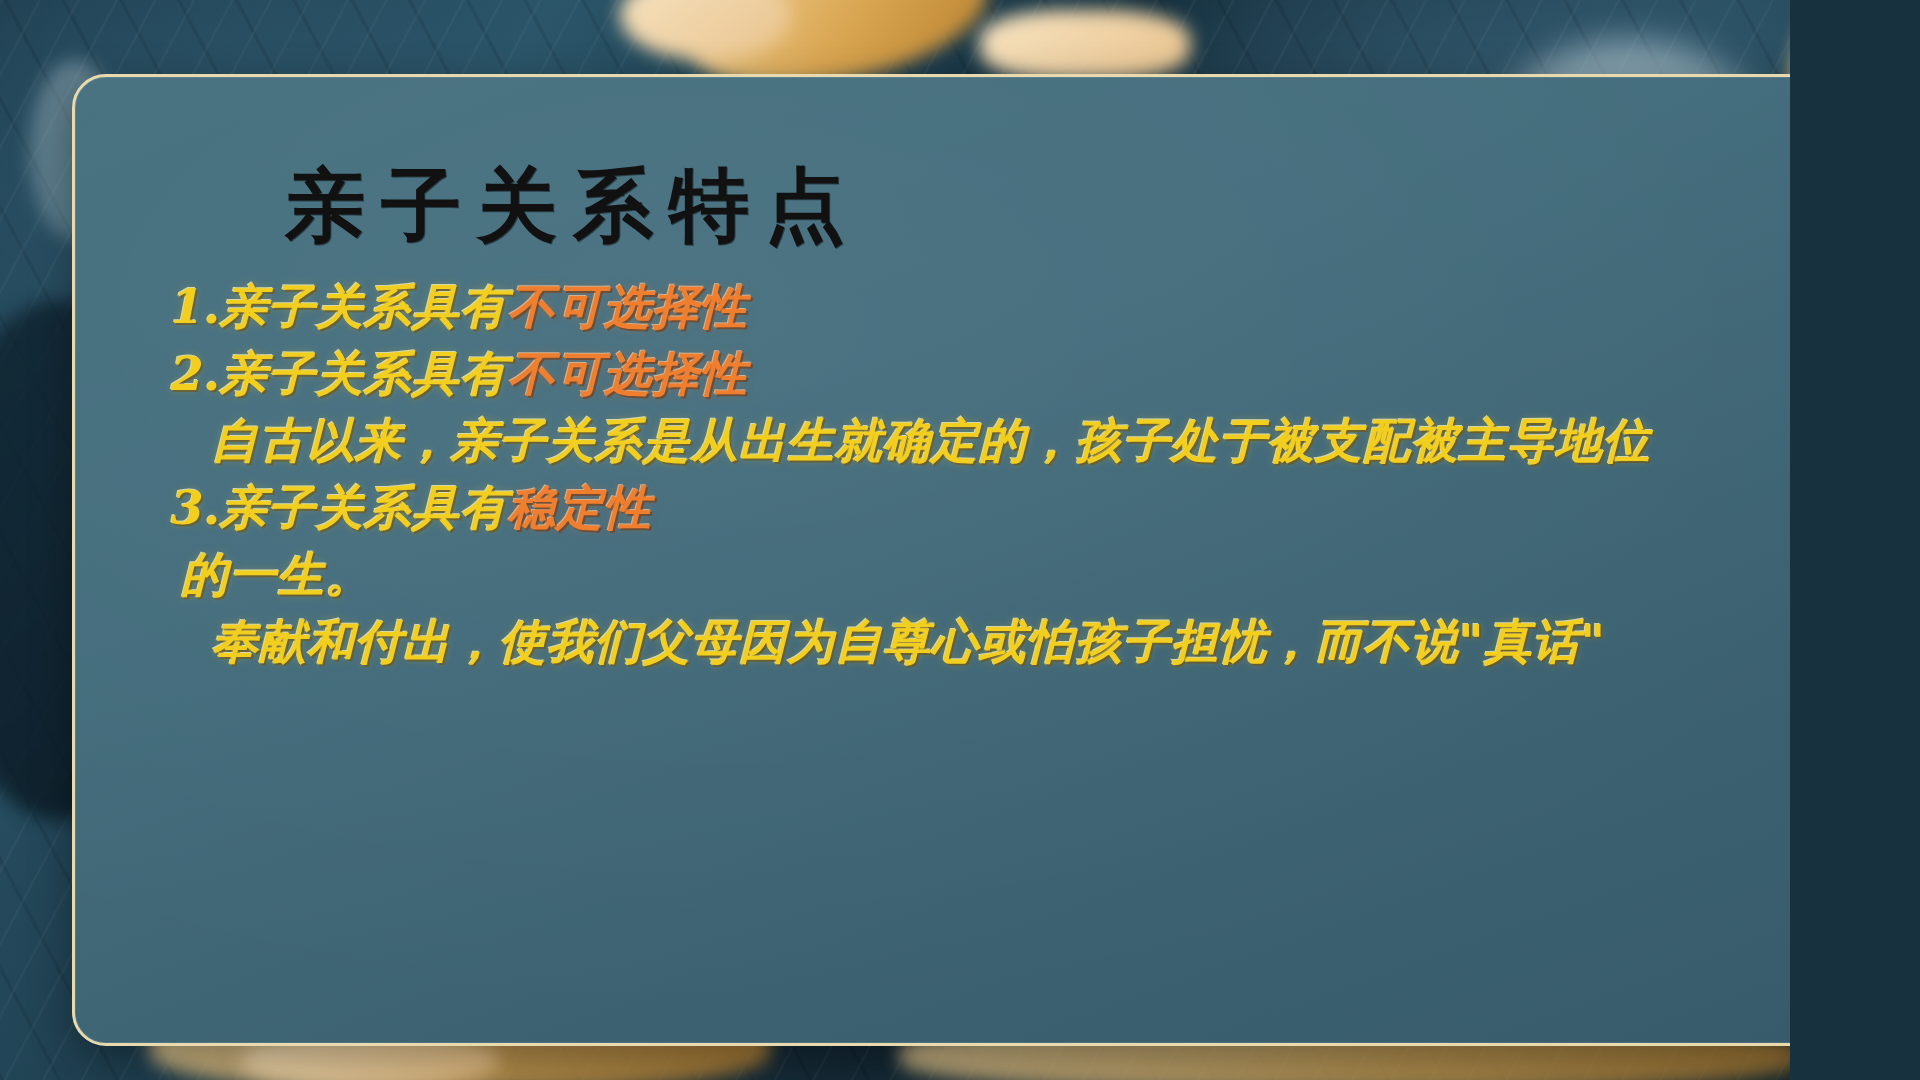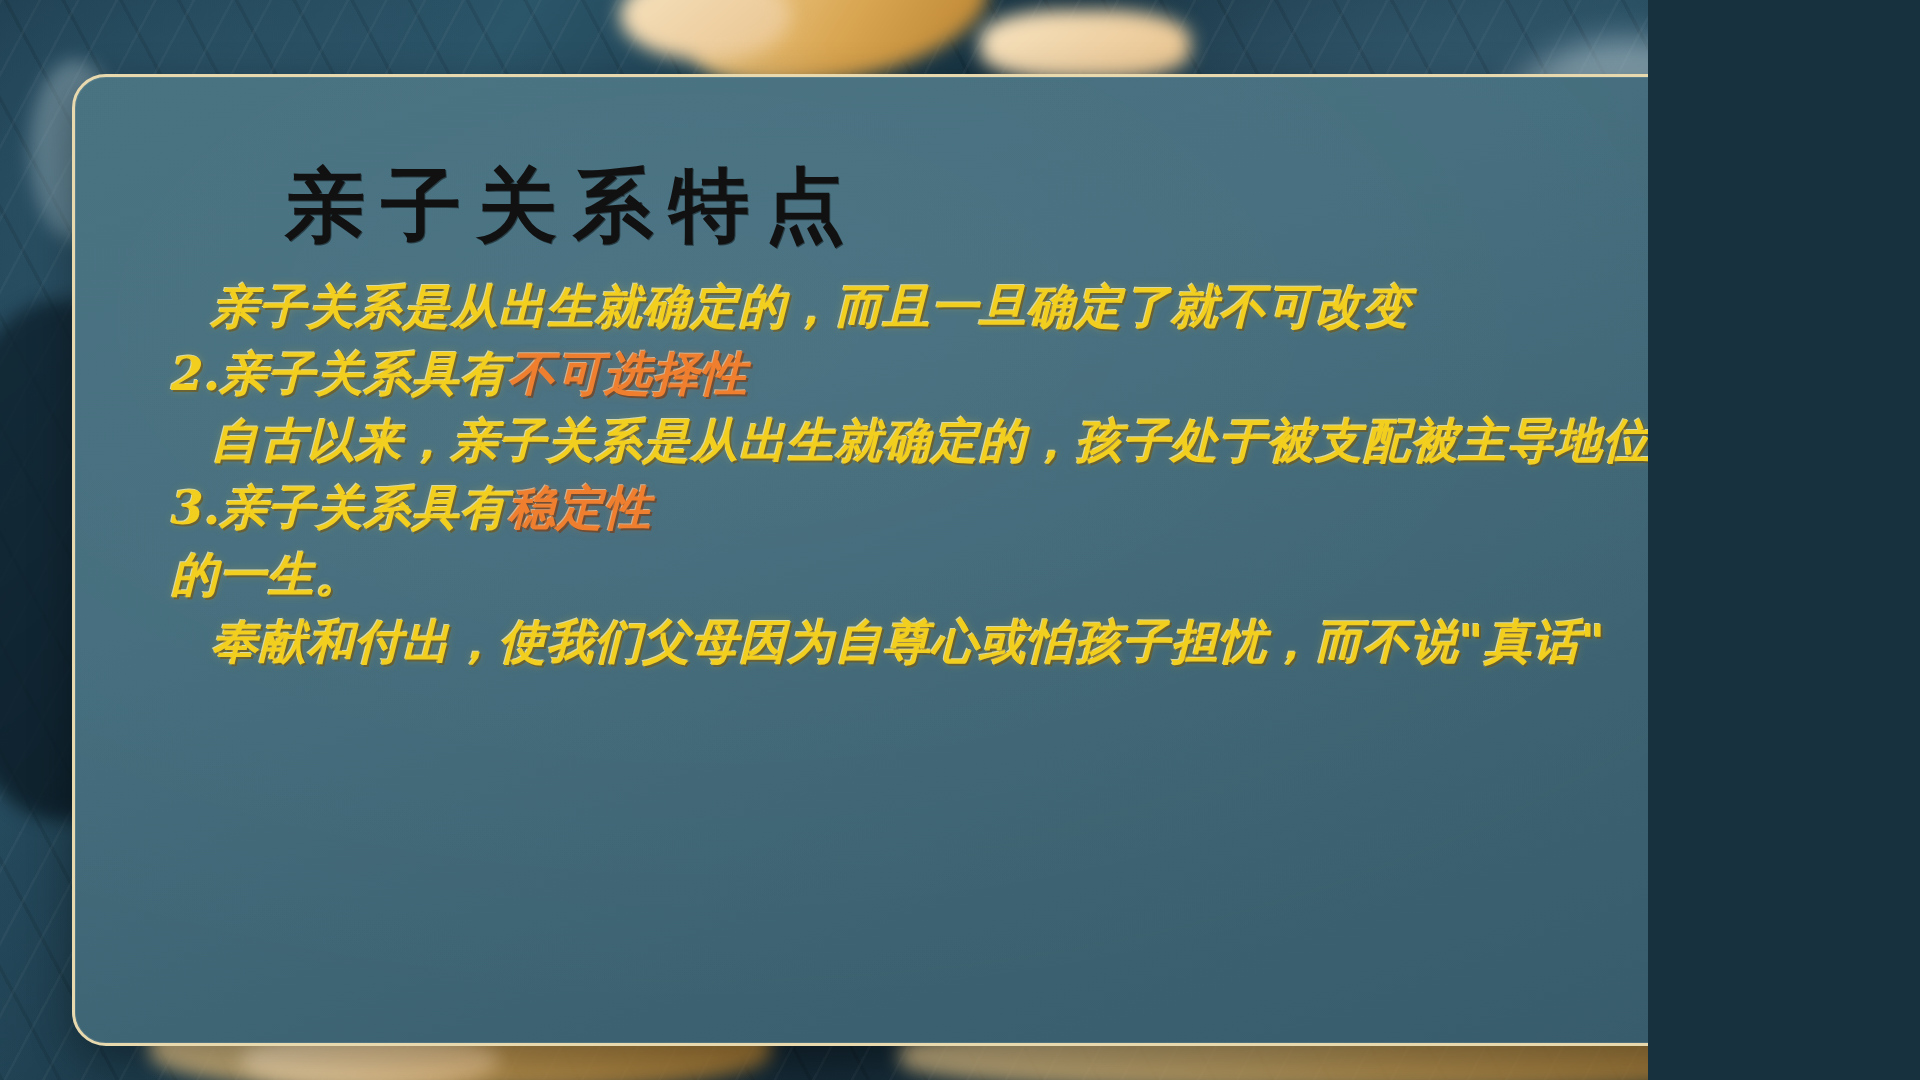--- a/index.html
+++ b/index.html
@@ -1,21 +1,21 @@
 <!DOCTYPE html>
 <html lang="zh"><head>
 <meta charset="utf-8">
 <style>
   html,body{margin:0;padding:0;}
   body{
     width:1920px;height:1080px;overflow:hidden;
     font-family:"DejaVu Sans","Liberation Sans",sans-serif;
     background:#17313f;
   }
-  #slide{position:relative;width:1648px;height:1080px;overflow:hidden;}
+  #slide{position:relative;width:1790px;height:1080px;overflow:hidden;}
 
   
   .bg{position:absolute;inset:0;}
   .bg-base{
     background:
       radial-gradient(ellipse 40% 50% at 12% 18%, #2d5468 0%, rgba(45,84,104,0) 60%),
       radial-gradient(ellipse 45% 60% at 88% 20%, #3a6076 0%, rgba(58,96,118,0) 62%),
       radial-gradient(ellipse 50% 45% at 50% 95%, #12242f 0%, rgba(18,36,47,0) 65%),
       radial-gradient(ellipse 60% 70% at 30% 80%, #1b3747 0%, rgba(27,55,71,0) 70%),
       linear-gradient(125deg,#1d3c4d 0%,#2b5569 22%,#16303e 45%,#23495b 68%,#13262f 100%);
@@ -59,21 +59,21 @@
     position:absolute;left:96px;top:196px;right:40px;
     font-family:"DejaVu Serif","Liberation Serif",serif;
     font-weight:700;
     font-size:47px;
     line-height:67px;
     font-style:italic;
     letter-spacing:1px;
   }
   .line{white-space:nowrap;}
   .sub{padding-left:40px;}
-  .sub-cont{padding-left:0px;}
+  .sub-cont{padding-left:0px;margin-left:10px;}
   .y{
     color:#f2cf1f;
     text-shadow:
       2px 2px 0 rgba(120,80,0,.55),
       -1px -1px 0 rgba(255,248,190,.75),
       0 0 10px rgba(255,214,40,.25);
   }
   .o{
     color:#ef7f2e;
     text-shadow:
@@ -102,22 +102,22 @@
   <div class="blob gold" style="left:900px;top:1020px;width:900px;height:70px;border-radius:40%;opacity:.75;"></div>
   <div class="blob cream" style="left:240px;top:1030px;width:260px;height:60px;opacity:.7;"></div>
   <div class="blob pale" style="left:30px;top:60px;width:90px;height:180px;opacity:.35;"></div>
 
   <div id="card">
 
     <div id="title">亲子关系特点</div>
 
     <div id="body">
 
-      <div class="line sub">
-        <span class="y">亲子关系是从出生就确定的，而且一旦确定了就不可改变</span>
+      <div class="line">
+        <span class="y num">1.</span><span class="y">亲子关系具有</span><span class="o">不可选择性</span>
       </div>
 
       <div class="line">
         <span class="y num">2.</span><span class="y">亲子关系具有</span><span class="o">不可选择性</span>
       </div>
       <div class="line sub">
         <span class="y">自古以来，亲子关系是从出生就确定的，孩子处于被支配被主导地位</span>
       </div>
 
       <div class="line">

